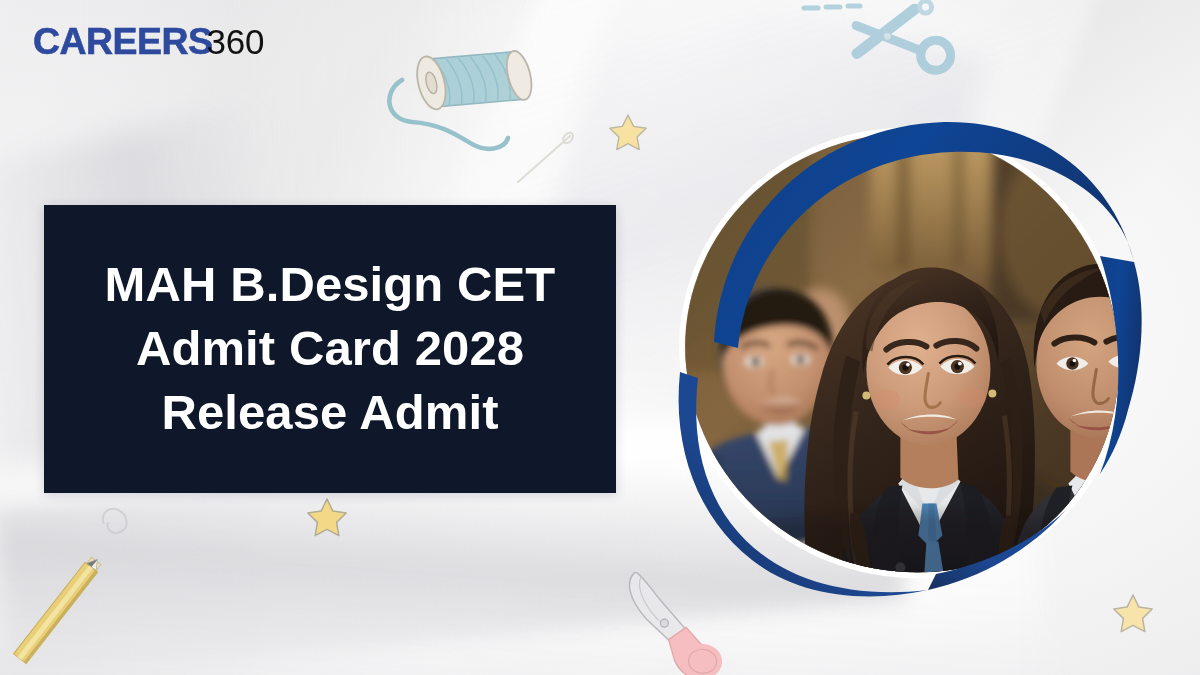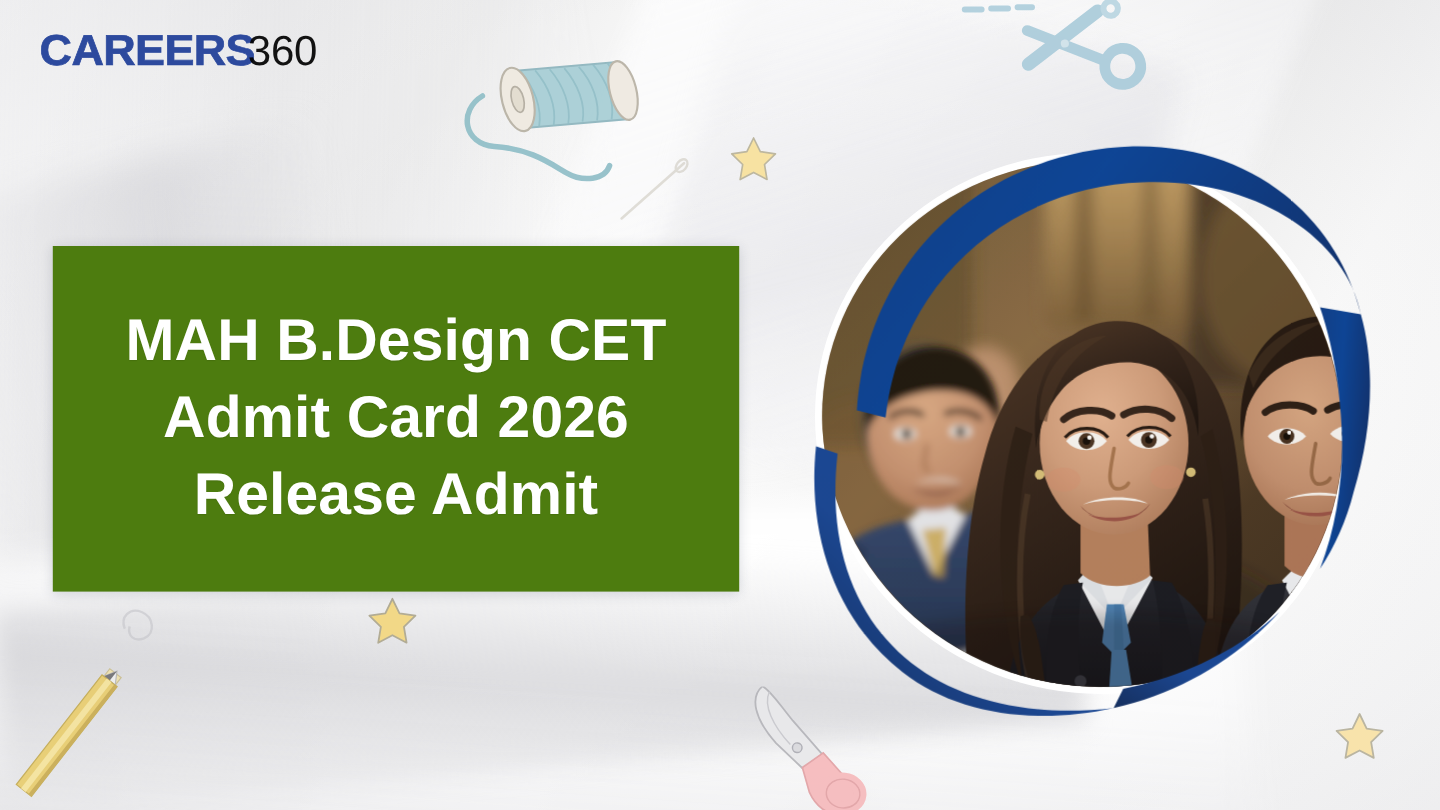--- a/index.html
+++ b/index.html
@@ -105,21 +105,21 @@
     color:#000000;
     margin-left:1px;
     opacity:.92;
   }
 
   
   .headline {
     position:absolute;
     left:44px; top:205px;
     width:572px; height:288px;
-    background:#4d7c0f;
+    background:#0f172a;
     display:flex; flex-direction:column;
     align-items:center; justify-content:center;
     box-shadow:0 2px 10px rgba(40,50,80,.18);
     z-index:35;
   }
   .headline h1 {
     font-family:"Liberation Sans", sans-serif;
     font-weight:bold;
     font-size:49px;
     line-height:1.30;
@@ -261,21 +261,21 @@
   </div>
 
   <div class="logo">
     <span class="logo-careers">CAREERS</span>
     <span class="logo-360">360</span>
   </div>
 
   <div class="headline">
     <h1>
       <span>MAH B.Design CET</span><br>
-      <span>Admit Card 2026</span><br>
+      <span>Admit Card 2028</span><br>
       <span>Release Admit</span>
     </h1>
   </div>
 
   <div class="medallion">
 
     <div class="photo-clip">
       <div class="photo">
         <svg viewBox="0 0 492 492" width="492" height="492">
           <defs>

